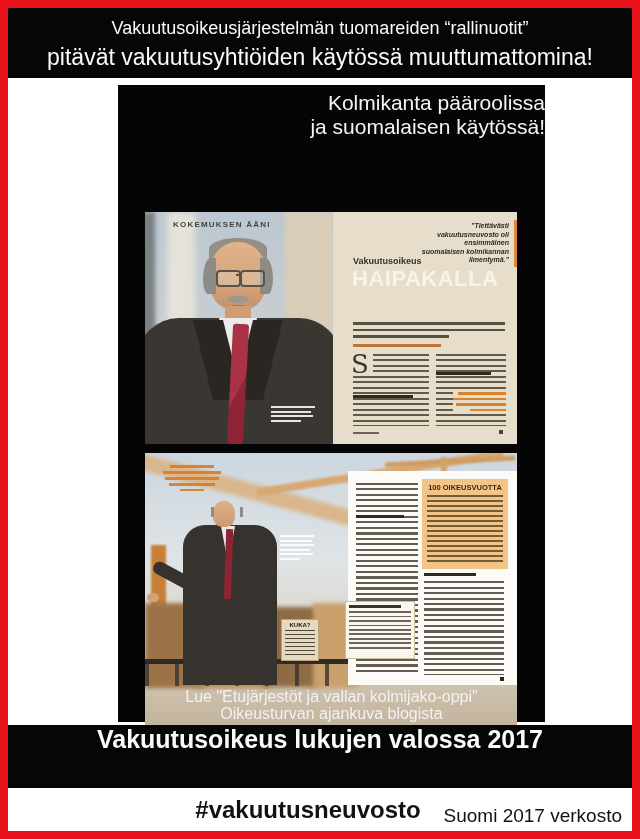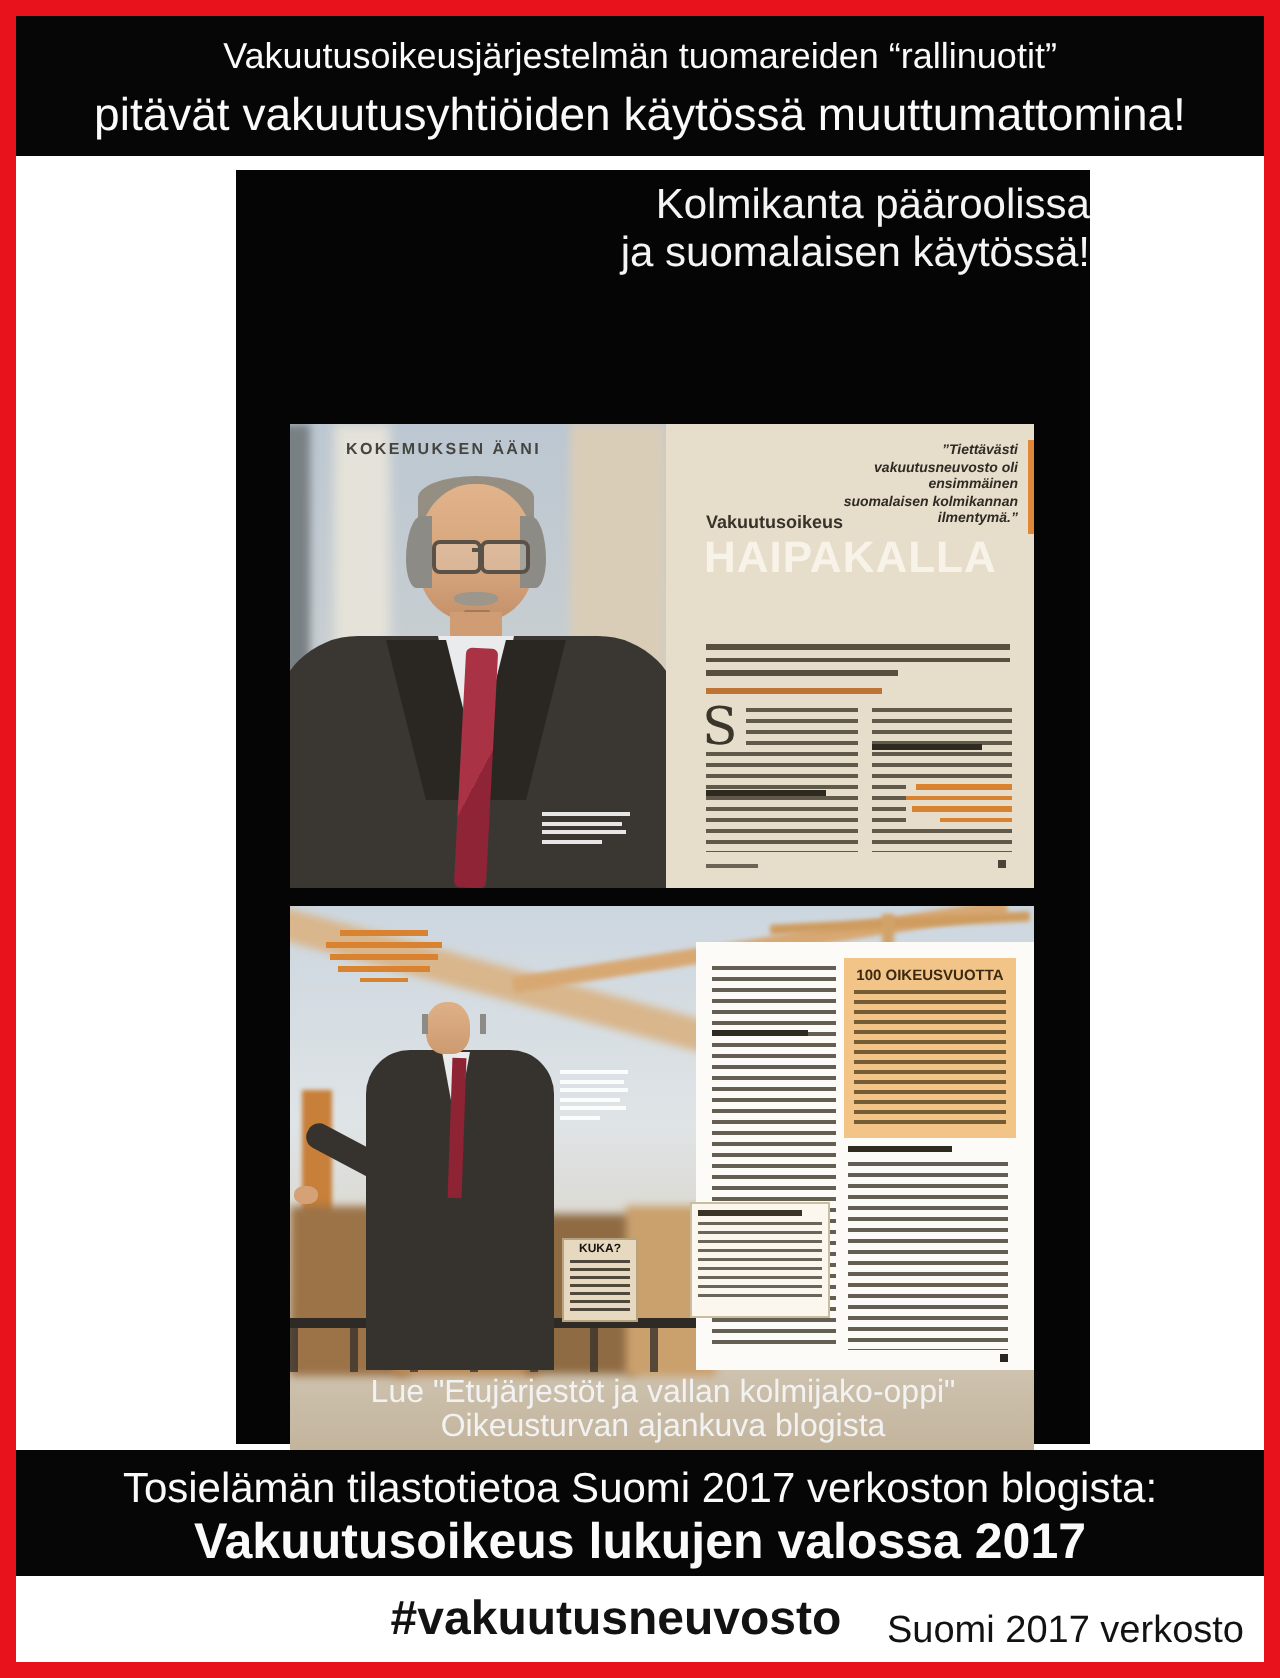--- a/index.html
+++ b/index.html
@@ -262,21 +262,20 @@
       </div>
     </div>
 
     <div class="abs blog-note">
       <div>Lue "Etujärjestöt ja vallan kolmijako-oppi"</div>
       <div>Oikeusturvan ajankuva blogista</div>
     </div>
   </div>
 
   <div class="abs banner-bottom">
-    <div class="l1">Tosielämän tilastotietoa Suomi 2017 verkoston blogista:</div>
     <div class="l2">Vakuutusoikeus lukujen valossa 2017</div>
   </div>
 
   <div class="abs footer-strip">
     <div class="abs hashtag">#vakuutusneuvosto</div>
     <div class="abs network">Suomi 2017 verkosto</div>
   </div>
 
 </div>
 

